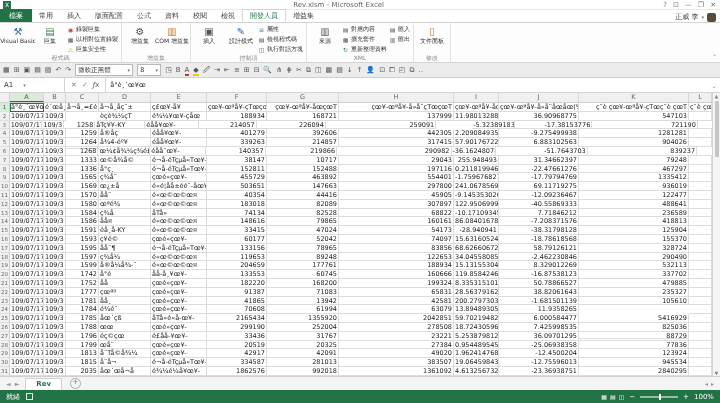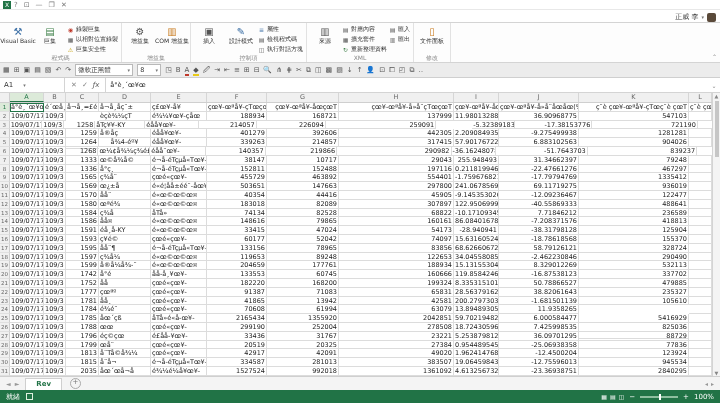--- a/index.html
+++ b/index.html
@@ -74,30 +74,43 @@
   .sright{margin-left:auto;display:flex;align-items:center;gap:5px;}
   .viewicons{display:flex;gap:3px;font-size:6px;}
   .ztrack{width:38px;height:2px;background:#8fbf9f;position:relative;}
   .zthumb{position:absolute;left:50%;top:-2px;width:2px;height:6px;background:#fff;}
 </style>
 </head>
 <body>
 
 <div class="titlebar">
   <div class="appicon">X</div>
+  <div class="titletext">Rev.xlsm - Microsoft Excel</div>
   <div class="winbtns">
     <span>?</span>
     <span>⊡</span>
     <span>—</span>
     <span>❐</span>
     <span>✕</span>
   </div>
 </div>
 
 <div class="tabrow">
+  <div class="tabs">
+      <div class="rtab file">檔案</div>
+      <div class="rtab">常用</div>
+      <div class="rtab">插入</div>
+      <div class="rtab">版面配置</div>
+      <div class="rtab">公式</div>
+      <div class="rtab">資料</div>
+      <div class="rtab">校閱</div>
+      <div class="rtab">檢視</div>
+      <div class="rtab active">開發人員</div>
+      <div class="rtab">增益集</div>
+    </div>
   <div class="account">
     <span>正威 李</span>
     <span class="caret">▾</span>
     <span class="avatar"></span>
   </div>
 </div>
 
 <div class="ribbon">
   <div class="rgroup">
       <div class="rgbody">
@@ -346,21 +359,21 @@
         <div class="gcell num" style="width: 45px;">2.209084935</div>
         <div class="gcell num" style="width: 80px;">-9.275499938</div>
         <div class="gcell num" style="width: 110px;">1281281</div>
         <div class="gcell" style="width: 23px;"></div>
       </div>
       <div class="grow">
         <div class="gnum">5</div>
         <div class="gcell" style="width: 34px;">109/07/17</div>
         <div class="gcell" style="width: 22px;">109/3</div>
         <div class="gcell num" style="width: 33px;">1264</div>
-        <div class="gcell" style="width: 52px; text-align: center;">å¾4-éº¥</div>
+        <div class="gcell" style="width: 52px;">å¾4-éº¥</div>
         <div class="gcell" style="width: 56px;">éåå¥œ¥-</div>
         <div class="gcell num" style="width: 60px;">339263</div>
         <div class="gcell num" style="width: 72px;">214857</div>
         <div class="gcell num" style="width: 115px;">317415</div>
         <div class="gcell num" style="width: 45px;">57.90176722</div>
         <div class="gcell num" style="width: 80px;">6.883102563</div>
         <div class="gcell num" style="width: 110px;">904026</div>
         <div class="gcell" style="width: 23px;"></div>
       </div>
       <div class="grow">
@@ -738,21 +751,21 @@
         <div class="gcell num" style="width: 110px;">945534</div>
         <div class="gcell" style="width: 23px;"></div>
       </div>
       <div class="grow">
         <div class="gnum">31</div>
         <div class="gcell" style="width: 34px;">109/07/17</div>
         <div class="gcell" style="width: 22px;">109/3</div>
         <div class="gcell num" style="width: 33px;">2035</div>
         <div class="gcell" style="width: 52px;">åœ´œå¬å</div>
         <div class="gcell" style="width: 56px;">é¾¼é¼å¥œ¥-</div>
-        <div class="gcell num" style="width: 60px;">1527524</div>
+        <div class="gcell num" style="width: 60px;">1862576</div>
         <div class="gcell num" style="width: 72px;">992018</div>
         <div class="gcell num" style="width: 115px;">1361092</div>
         <div class="gcell num" style="width: 45px;">4.613256732</div>
         <div class="gcell num" style="width: 80px;">-23.36938751</div>
         <div class="gcell num" style="width: 110px;">2840295</div>
         <div class="gcell" style="width: 23px;"></div>
       </div>
     </div>
   <div class="vscroll">
     <span>▲</span>

